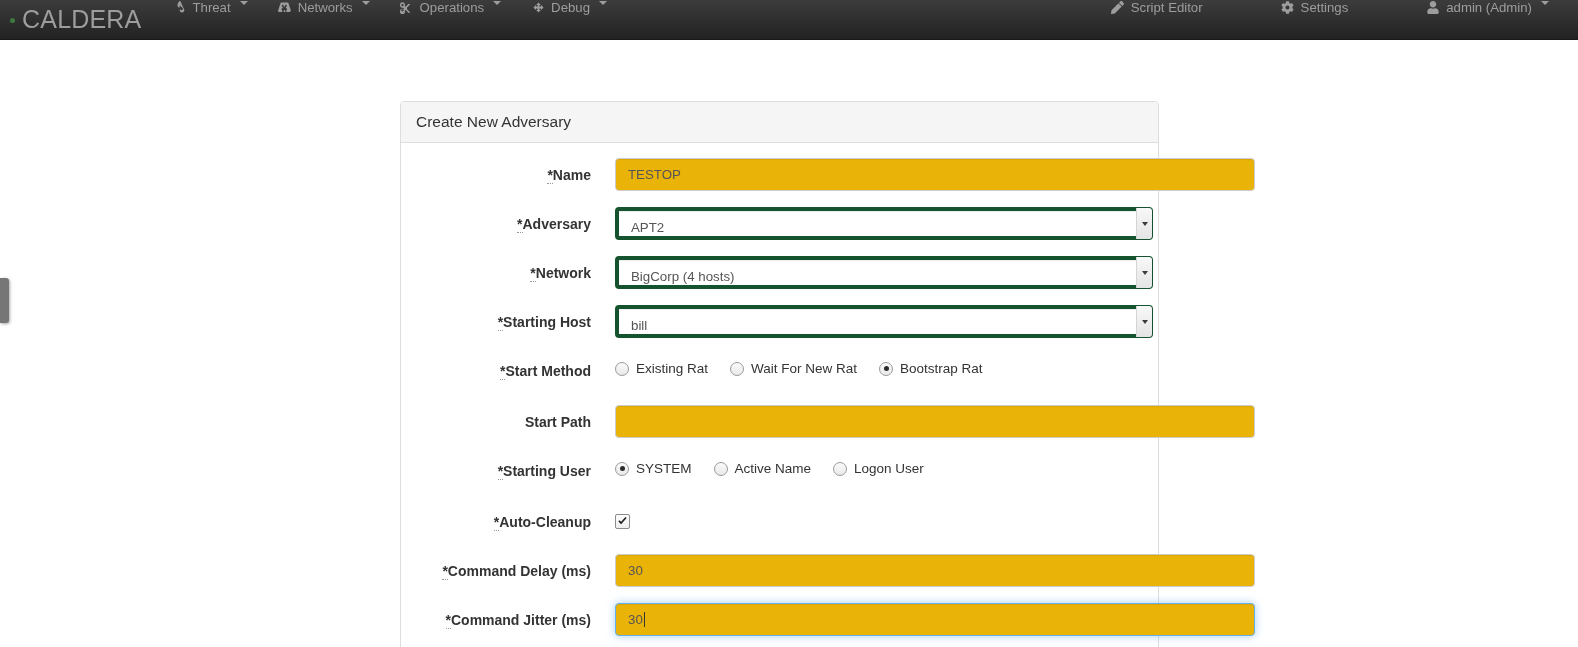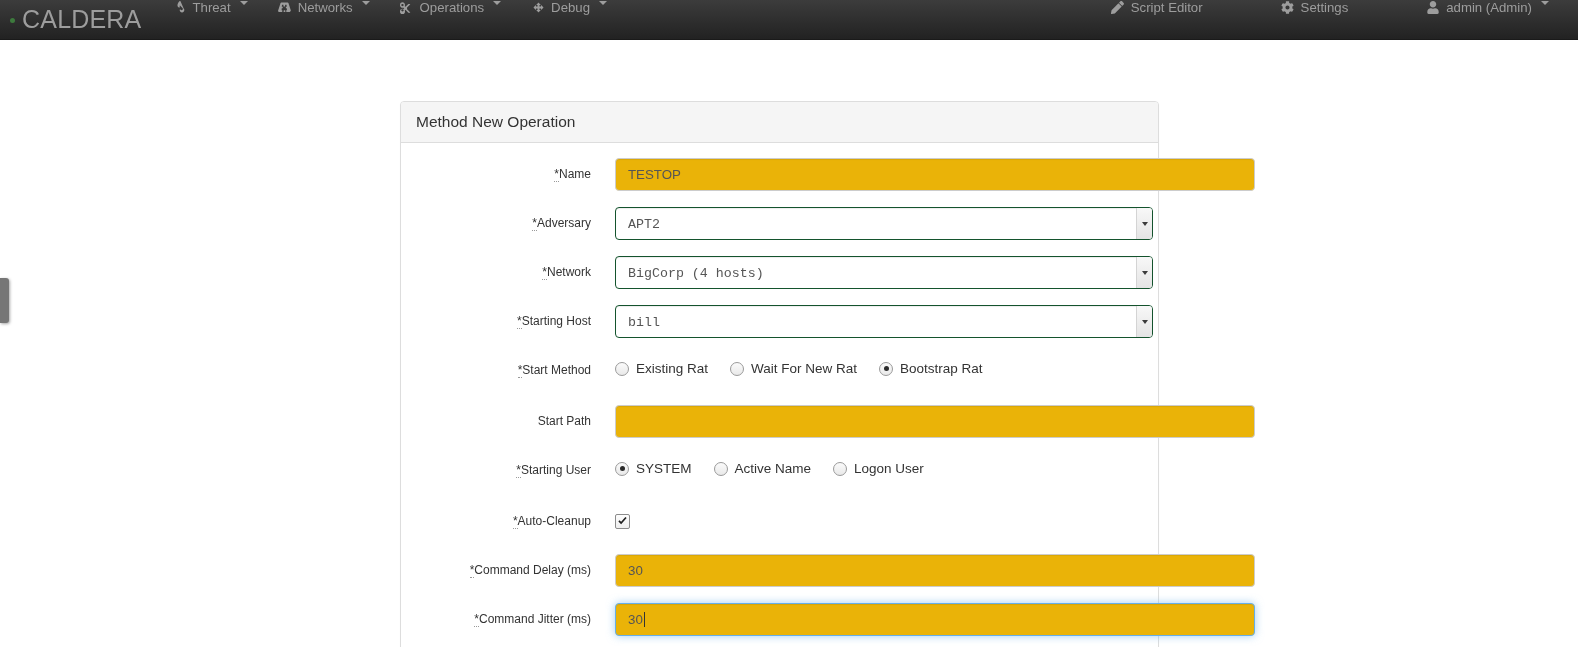--- a/index.html
+++ b/index.html
@@ -101,22 +101,22 @@
     margin-bottom: 15px;
     min-height: 34px;
   }
   .form-row.radio-row { margin-bottom: 17px; }
   .ctrl-label {
     width: 190px;
     flex: 0 0 190px;
     text-align: right;
     padding-right: 15px;
     padding-top: 8px;
-    font-size: 12px;
-    font-weight: normal;
+    font-size: 14px;
+    font-weight: bold;
     color: #333333;
     line-height: 1.4;
   }
   .req {
     border-bottom: 1px dotted #999999;
     text-decoration: none;
     cursor: help;
   }
   .ctrl-area { flex: 1 1 auto; padding-left: 9px; }
 
@@ -151,26 +151,25 @@
     line-height: 19px;
   }
   .select-wrap { position: relative; width: 538px; }
   .select-face {
     width: 538px;
     height: 33px;
     padding: 7px 10px 7px 12px;
     font-size: 13.3px;
     color: #555555;
     background: #ffffff;
-    border: 1px solid #14532d;
+    border: 4px solid #14532d;
     border-radius: 4px;
     box-shadow: inset 0 1px 1px rgba(0,0,0,.075);
     line-height: 19px;
     cursor: pointer;
-    font-family: Liberation Mono, monospace;
   }
   .select-arrow {
     position: absolute;
     right: 1px; top: 1px;
     width: 16px; height: 31px;
     background: linear-gradient(to bottom, #f8f8f8 0%, #e4e4e4 100%);
     border-left: 1px solid #d4d4d4;
     border-radius: 0 3px 3px 0;
     display: flex; align-items: center; justify-content: center;
     pointer-events: none;
@@ -305,21 +304,21 @@
     </a>
   </div>
 </div>
 
 <div class="wrap">
 
   <div class="edge-handle"></div>
 
   <div class="panel">
 
-    <div class="panel-heading">Method New Operation</div>
+    <div class="panel-heading">Create New Adversary</div>
 
     <div class="panel-body">
 
       <div class="form-row">
         <div class="ctrl-label"><span class="req">*</span><span>Name</span></div>
         <div class="ctrl-area">
           <div class="form-control"><span class="field-text">TESTOP</span></div>
         </div>
       </div>
 

